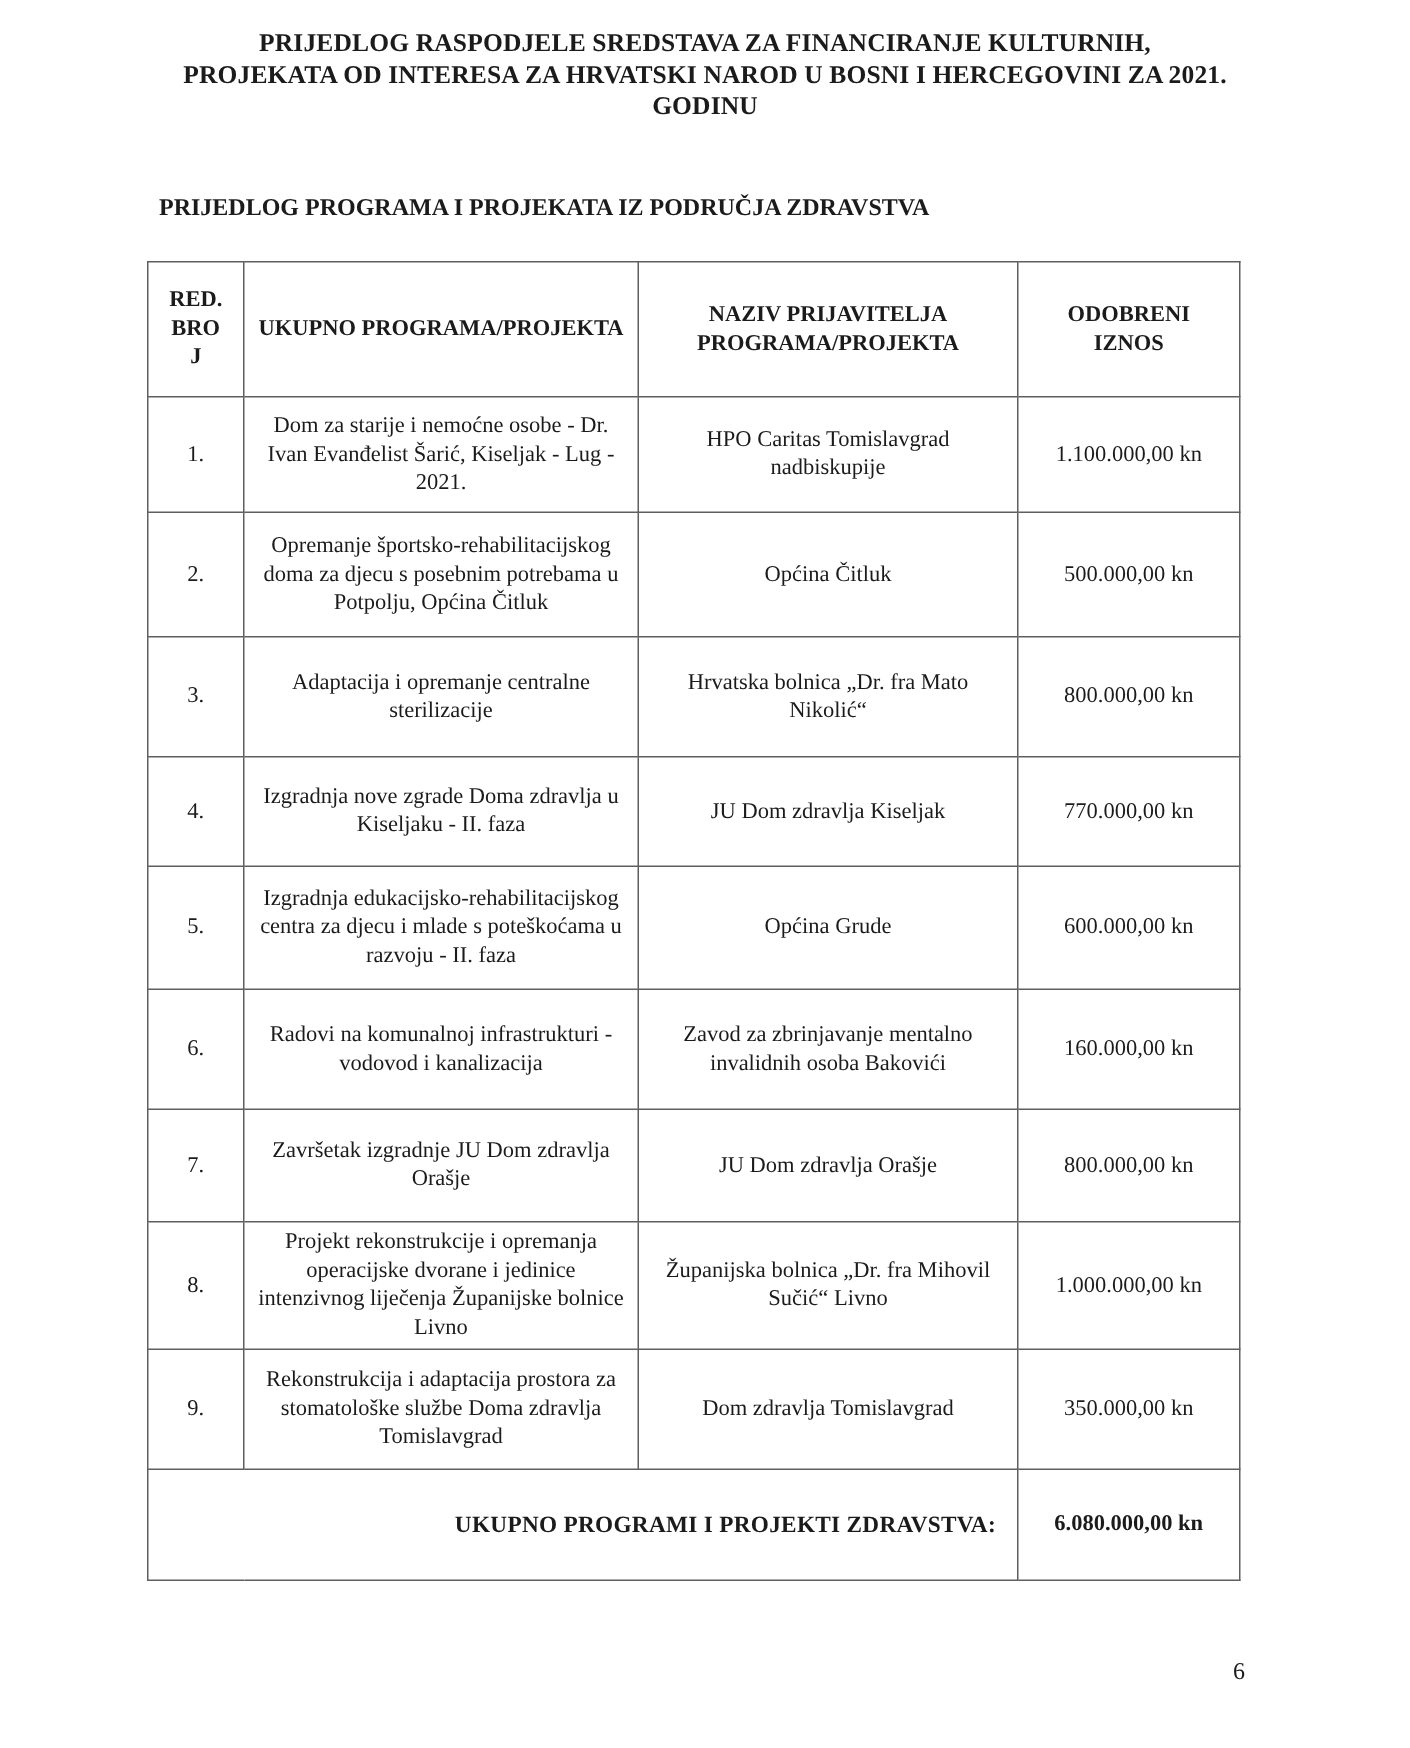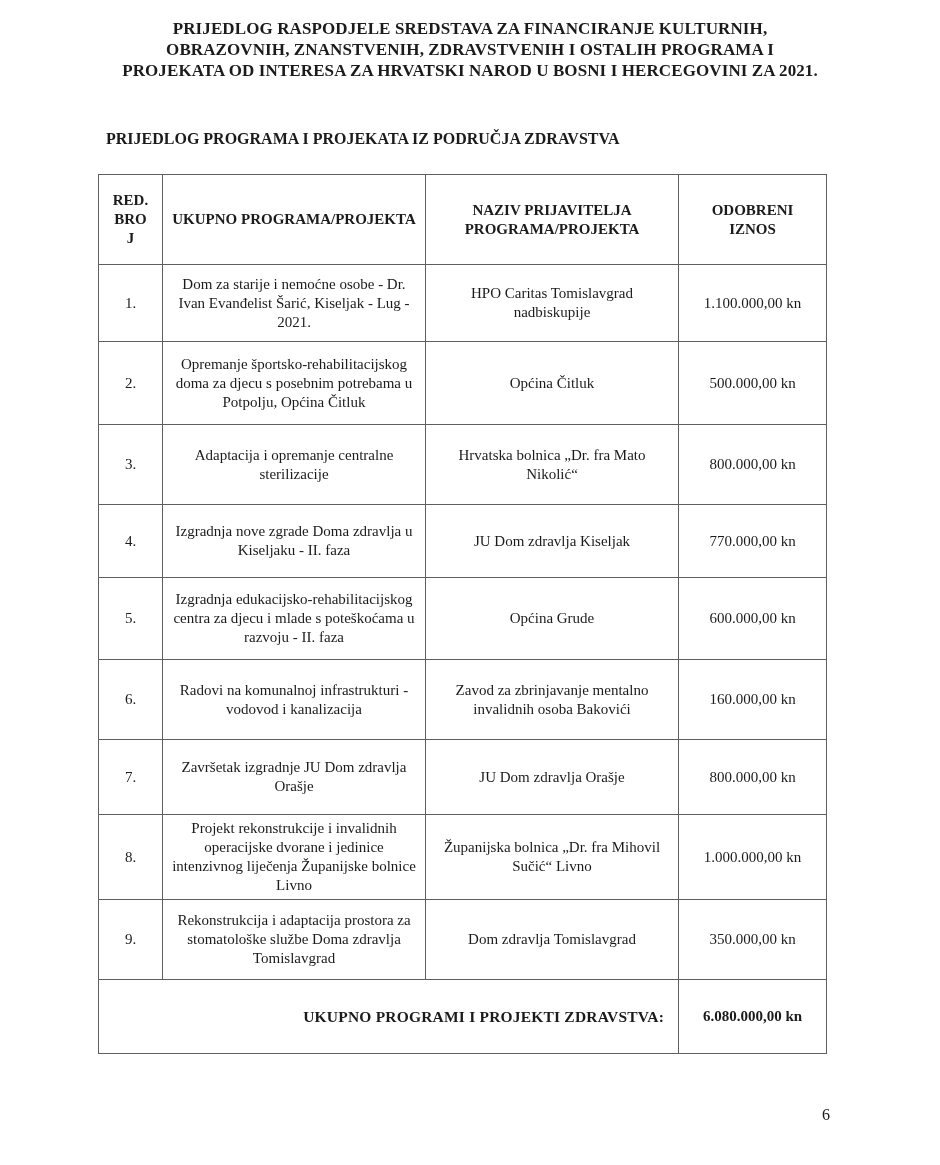--- a/index.html
+++ b/index.html
@@ -70,22 +70,22 @@
     font-size: 16px;
   }
 </style>
 </head>
 <body>
 
 <div class="page">
 
   <div class="doc-title">
     <div>PRIJEDLOG RASPODJELE SREDSTAVA ZA FINANCIRANJE KULTURNIH,</div>
-    <div>OBRAZOVNIH, ZNANSTVENIH, ZDRAVSTVENIH I OSTALIH PROGRAMA I</div>
     <div>PROJEKATA OD INTERESA ZA HRVATSKI NAROD U BOSNI I HERCEGOVINI ZA 2021.</div>
+    <div>GODINU</div>
   </div>
 
   <div class="section-heading">PRIJEDLOG PROGRAMA I PROJEKATA IZ PODRUČJA ZDRAVSTVA</div>
 
   <table class="funding">
     <colgroup>
       <col style="width:64px">
       <col style="width:263px">
       <col style="width:253px">
       <col style="width:148px">
@@ -136,21 +136,21 @@
         <td class="cell-amount">160.000,00 kn</td>
       </tr>
       <tr style="height:75px">
         <td class="cell-num">7.</td>
         <td class="cell-program">Završetak izgradnje JU Dom zdravlja Orašje</td>
         <td class="cell-applicant">JU Dom zdravlja Orašje</td>
         <td class="cell-amount">800.000,00 kn</td>
       </tr>
       <tr style="height:83px">
         <td class="cell-num">8.</td>
-        <td class="cell-program">Projekt rekonstrukcije i invalidnih operacijske dvorane i jedinice intenzivnog liječenja Županijske bolnice Livno</td>
+        <td class="cell-program">Projekt rekonstrukcije i opremanja operacijske dvorane i jedinice intenzivnog liječenja Županijske bolnice Livno</td>
         <td class="cell-applicant">Županijska bolnica „Dr. fra Mihovil Sučić“ Livno</td>
         <td class="cell-amount">1.000.000,00 kn</td>
       </tr>
       <tr style="height:80px">
         <td class="cell-num">9.</td>
         <td class="cell-program">Rekonstrukcija i adaptacija prostora za stomatološke službe Doma zdravlja Tomislavgrad</td>
         <td class="cell-applicant">Dom zdravlja Tomislavgrad</td>
         <td class="cell-amount">350.000,00 kn</td>
       </tr>
       <tr class="total-row" style="height:74px">

